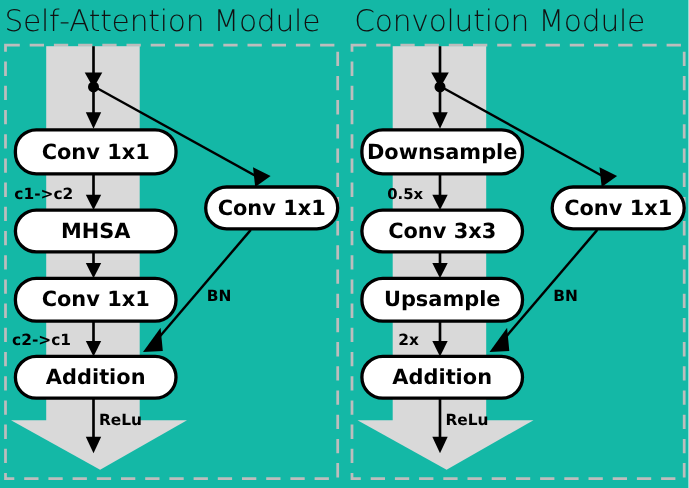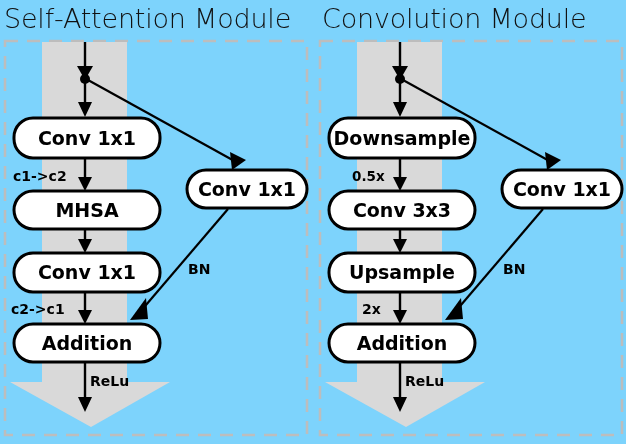--- a/index.html
+++ b/index.html
@@ -4,21 +4,21 @@
 <style>
   html, body {
     margin: 0;
     padding: 0;
     background: #ffffff;
   }
   #canvas {
     position: relative;
     width: 626px;
     height: 444px;
-    background: #7dd3fc;
+    background: #14b8a6;
     overflow: hidden;
     font-family: "DejaVu Sans", sans-serif;
     text-align: center;
   }
   svg.layer {
     position: absolute;
     left: 0;
     top: 0;
     width: 626px;
     height: 444px;

